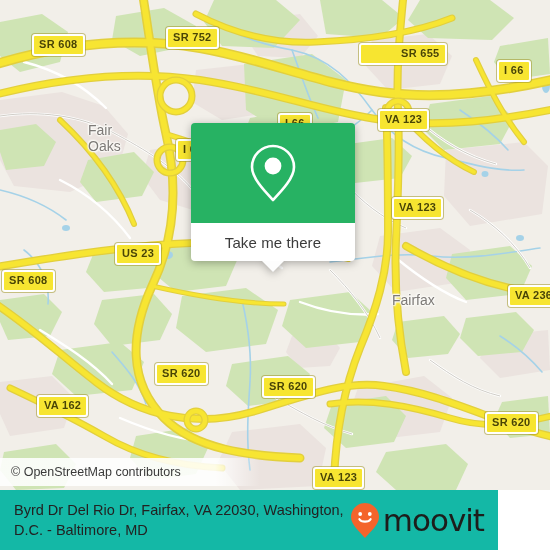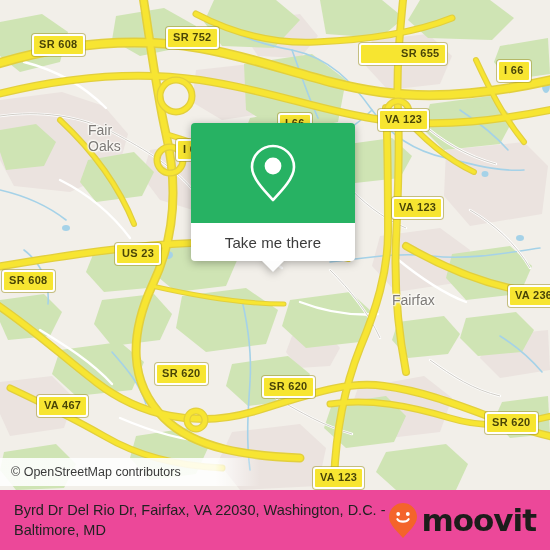--- a/index.html
+++ b/index.html
@@ -139,23 +139,23 @@
     padding-left: 11px;
     font-family: "Liberation Sans", sans-serif;
     white-space: nowrap;
   }
 
   
   #footer {
     position: absolute;
     left: 0;
     top: 490px;
-    width: 550px;
+    width: 498px;
     height: 60px;
-    background: #ec4899;
+    background: #14b8a6;
     display: flex;
     align-items: center;
     justify-content: space-between;
     padding: 0 14px 0 14px;
     box-sizing: border-box;
   }
   #footer-caption {
     color: #222222;
     font-size: 14.5px;
     line-height: 1.38;
@@ -165,21 +165,21 @@
   #brand {
     display: flex;
     align-items: center;
     gap: 3px;
     flex-shrink: 0;
   }
   #brand-pin-icon svg { display: block; }
   #brand-wordmark {
     color: #1d1d1b;
     font-size: 31px;
-    font-weight: bold;
+    font-weight: normal;
     letter-spacing: -1.0px;
     font-family: "DejaVu Sans", sans-serif;
     line-height: 1;
   }
 </style>
 </head>
 <body>
 
 <div id="app">
 
@@ -367,21 +367,21 @@
     <div class="shield" style="left:497px; top:60px;">I 66</div>
     <div class="shield" style="left:378px; top:109px;">VA 123</div>
     <div class="shield" style="left:278px; top:113px; z-index:20;">I 66</div>
     <div class="shield" style="left:176px; top:139px; z-index:20;">I 66</div>
     <div class="shield" style="left:392px; top:197px;">VA 123</div>
     <div class="shield" style="left:115px; top:243px;">US 23</div>
     <div class="shield" style="left:2px;   top:270px;">SR 608</div>
     <div class="shield" style="left:508px; top:285px;">VA 236</div>
     <div class="shield" style="left:155px; top:363px;">SR 620</div>
     <div class="shield" style="left:262px; top:376px;">SR 620</div>
-    <div class="shield" style="left:37px;  top:395px;">VA 467</div>
+    <div class="shield" style="left:37px;  top:395px;">VA 162</div>
     <div class="shield" style="left:485px; top:412px;">SR 620</div>
     <div class="shield" style="left:313px; top:467px;">VA 123</div>
 
     <div id="callout">
       <div id="callout-top">
         <span id="callout-pin-icon">
           <svg width="52" height="62" viewBox="0 0 52 62" fill="none" aria-hidden="true">
             <path d="M26 4 C14.4 4 5 13.4 5 25 C5 36 17 48.5 26 58 C35 48.5 47 36 47 25 C47 13.4 37.6 4 26 4 Z" stroke="#ffffff" stroke-width="2.6" fill="none" stroke-linejoin="round"></path>
             <circle cx="26" cy="24" r="8.4" fill="#ffffff"></circle>
           </svg>

